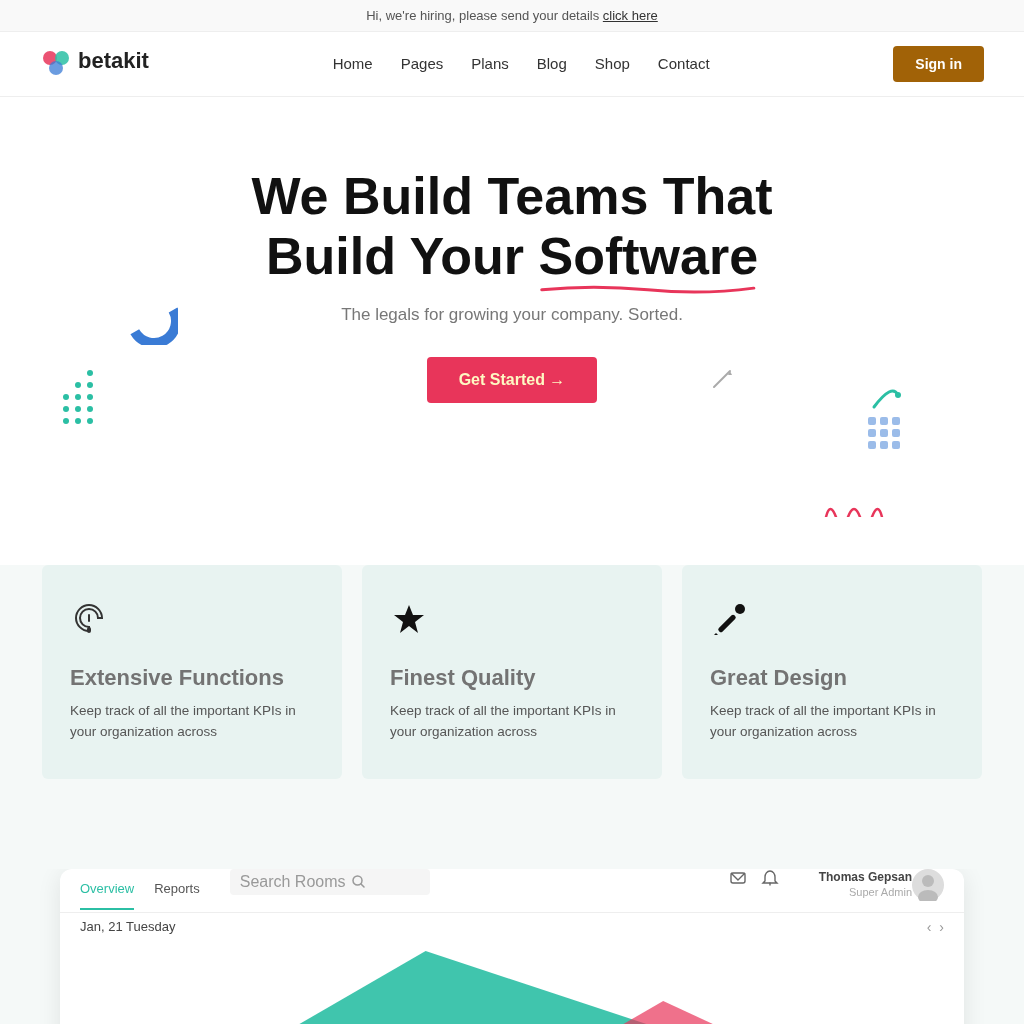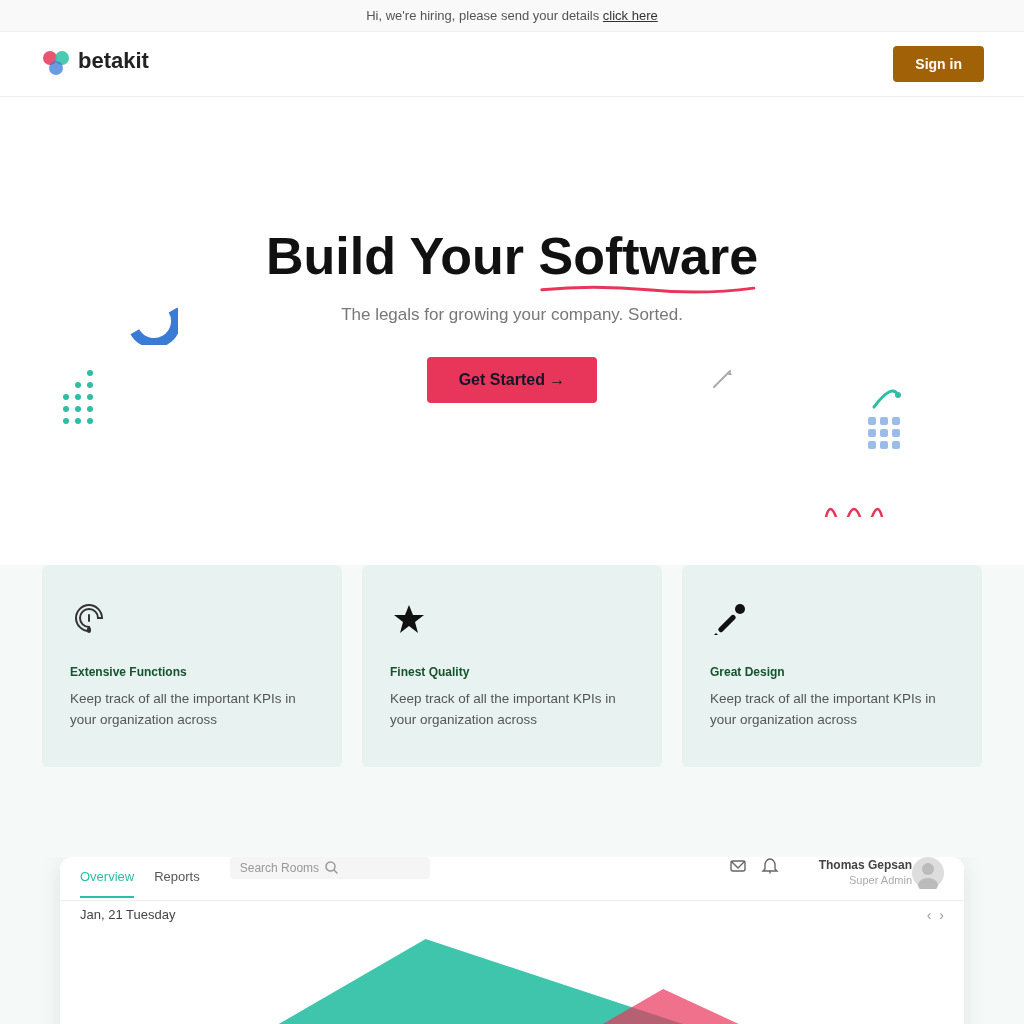--- a/index.html
+++ b/index.html
@@ -101,21 +101,21 @@
       left: 0;
       width: 100%;
     }
     .hero-sub {
       font-size: 17px;
       color: #777;
       margin-bottom: 32px;
     }
     .btn-hero {
       background: #e8355a;
-      color: #0f172a;
+      color: #fef9c3;
       border: none;
       padding: 14px 32px;
       border-radius: 4px;
       font-size: 16px;
       font-weight: 600;
       cursor: pointer;
       display: inline-flex;
       align-items: center;
       gap: 8px;
     }
@@ -148,24 +148,24 @@
       background: #e8f3f1;
       border-radius: 6px;
       padding: 36px 28px 36px;
     }
     .feature-icon {
       font-size: 32px;
       margin-bottom: 18px;
       display: block;
     }
     .feature-title {
-      font-size: 12px;
+      font-size: 22px;
       font-weight: 700;
       margin-bottom: 10px;
-      color: #14532d;
+      color: #737373;
     }
     .feature-desc {
       font-size: 13.5px;
       color: #555;
       line-height: 1.55;
     }
 
     
     .dashboard-preview {
       background: #f5f9f8;
@@ -202,21 +202,21 @@
       flex: 1;
       display: flex;
       align-items: center;
       background: #f5f5f5;
       border-radius: 4px;
       padding: 4px 10px;
       gap: 6px;
       max-width: 200px;
       margin-left: 10px;
     }
-    .dash-search span { font-size: 12px; color: #999; }
+    .dash-search span { font-size: 16px; color: #999; }
     .dash-icons {
       margin-left: auto;
       display: flex;
       gap: 14px;
       align-items: center;
     }
     .dash-user {
       display: flex;
       align-items: center;
       gap: 0;
@@ -258,20 +258,28 @@
 <nav class="navbar">
   <a href="#" class="logo">
 
     <svg class="logo-icon" viewBox="0 0 32 32" xmlns="http://www.w3.org/2000/svg">
       <circle cx="10" cy="10" r="7" fill="#e8355a" opacity="0.85"></circle>
       <circle cx="22" cy="10" r="7" fill="#2bbfa4" opacity="0.85"></circle>
       <circle cx="16" cy="20" r="7" fill="#3a7bd5" opacity="0.75"></circle>
     </svg>
     <span>betakit</span>
   </a>
+  <ul class="nav-links">
+    <li><a href="#">Home</a></li>
+    <li><a href="#">Pages</a></li>
+    <li><a href="#">Plans</a></li>
+    <li><a href="#">Blog</a></li>
+    <li><a href="#">Shop</a></li>
+    <li><a href="#">Contact</a></li>
+  </ul>
   <div class="nav-buttons">
     <button class="btn-sign-in">Sign in</button>
   </div>
 </nav>
 
 <section class="hero">
 
   
   <div class="deco deco-circle">
     <svg width="48" height="48" viewBox="0 0 48 48">
@@ -336,21 +344,21 @@
 
   
   <div class="deco deco-pencil">
     <svg width="22" height="22" viewBox="0 0 22 22">
       <line x1="2" y1="20" x2="18" y2="4" stroke="#aaa" stroke-width="2" stroke-linecap="round"></line>
       <polygon points="18,4 20,8 16,8" fill="#aaa"></polygon>
     </svg>
   </div>
 
   <h1>
-    <br>
+    <span>We Build Teams That</span><br>
     <span>Build Your </span><span class="underline-word">
       <span>Software</span>
       <svg viewBox="0 0 220 14" height="12" preserveAspectRatio="none">
         <path d="M4 8 Q55 2 110 8 Q165 14 216 6" stroke="#e8355a" stroke-width="3.5" fill="none" stroke-linecap="round"></path>
       </svg>
     </span>
   </h1>
   <p class="hero-sub">The legals for growing your company. Sorted.</p>
   <button class="btn-hero">Get Started →</button>
 </section>

